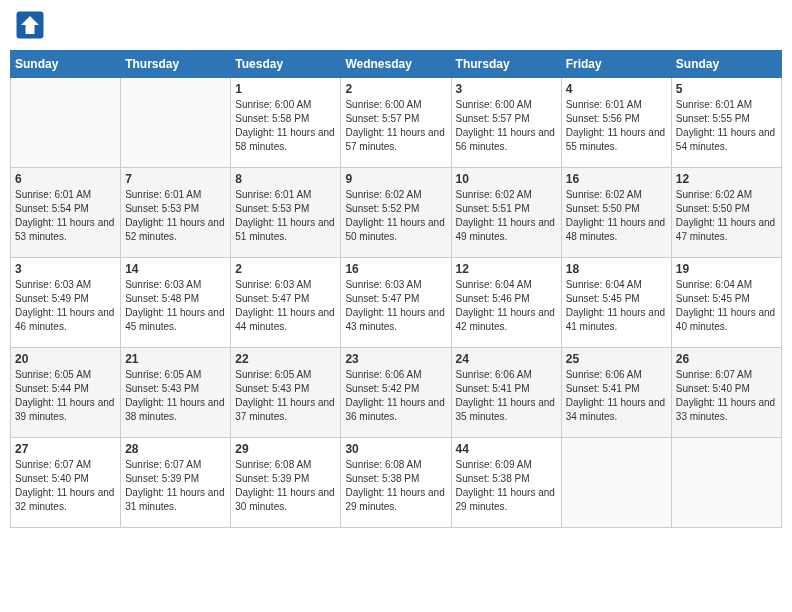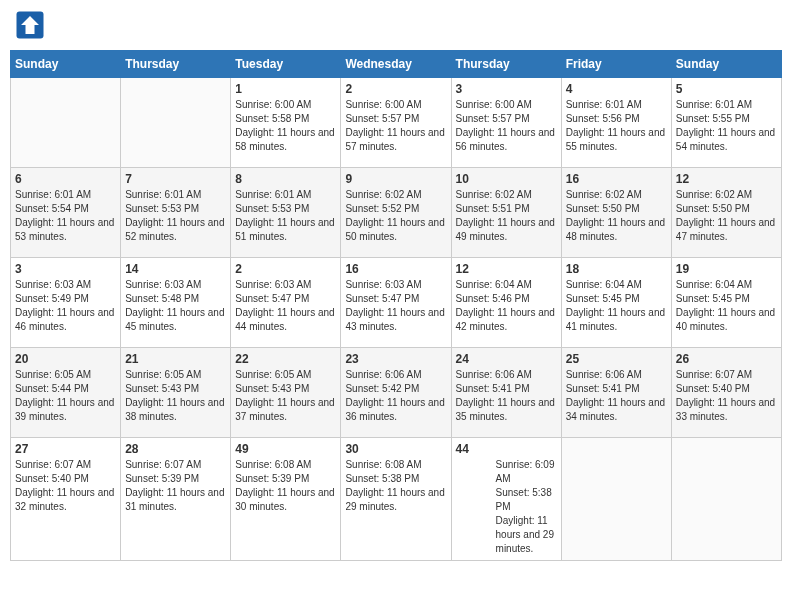--- a/index.html
+++ b/index.html
@@ -293,34 +293,34 @@
 Sunset: 5:40 PM
 Daylight: 11 hours and 32 minutes.</div>
         </td>
         <td>
           <div class="day-num">28</div>
           <div class="day-info" style="white-space: pre-line;">Sunrise: 6:07 AM
 Sunset: 5:39 PM
 Daylight: 11 hours and 31 minutes.</div>
         </td>
         <td>
-          <div class="day-num">49</div>
+          <div class="day-num">29</div>
           <div class="day-info" style="white-space: pre-line;">Sunrise: 6:08 AM
 Sunset: 5:39 PM
 Daylight: 11 hours and 30 minutes.</div>
         </td>
         <td>
           <div class="day-num">30</div>
           <div class="day-info" style="white-space: pre-line;">Sunrise: 6:08 AM
 Sunset: 5:38 PM
 Daylight: 11 hours and 29 minutes.</div>
         </td>
         <td>
           <div class="day-num">44</div>
-          <div class="day-info" style="white-space: pre-line; margin-left: 40px;">Sunrise: 6:09 AM
+          <div class="day-info" style="white-space: pre-line;">Sunrise: 6:09 AM
 Sunset: 5:38 PM
 Daylight: 11 hours and 29 minutes.</div>
         </td>
         <td class="empty"></td>
         <td class="empty"></td>
       </tr>
     </tbody>
 </table>
 
 </body></html>

